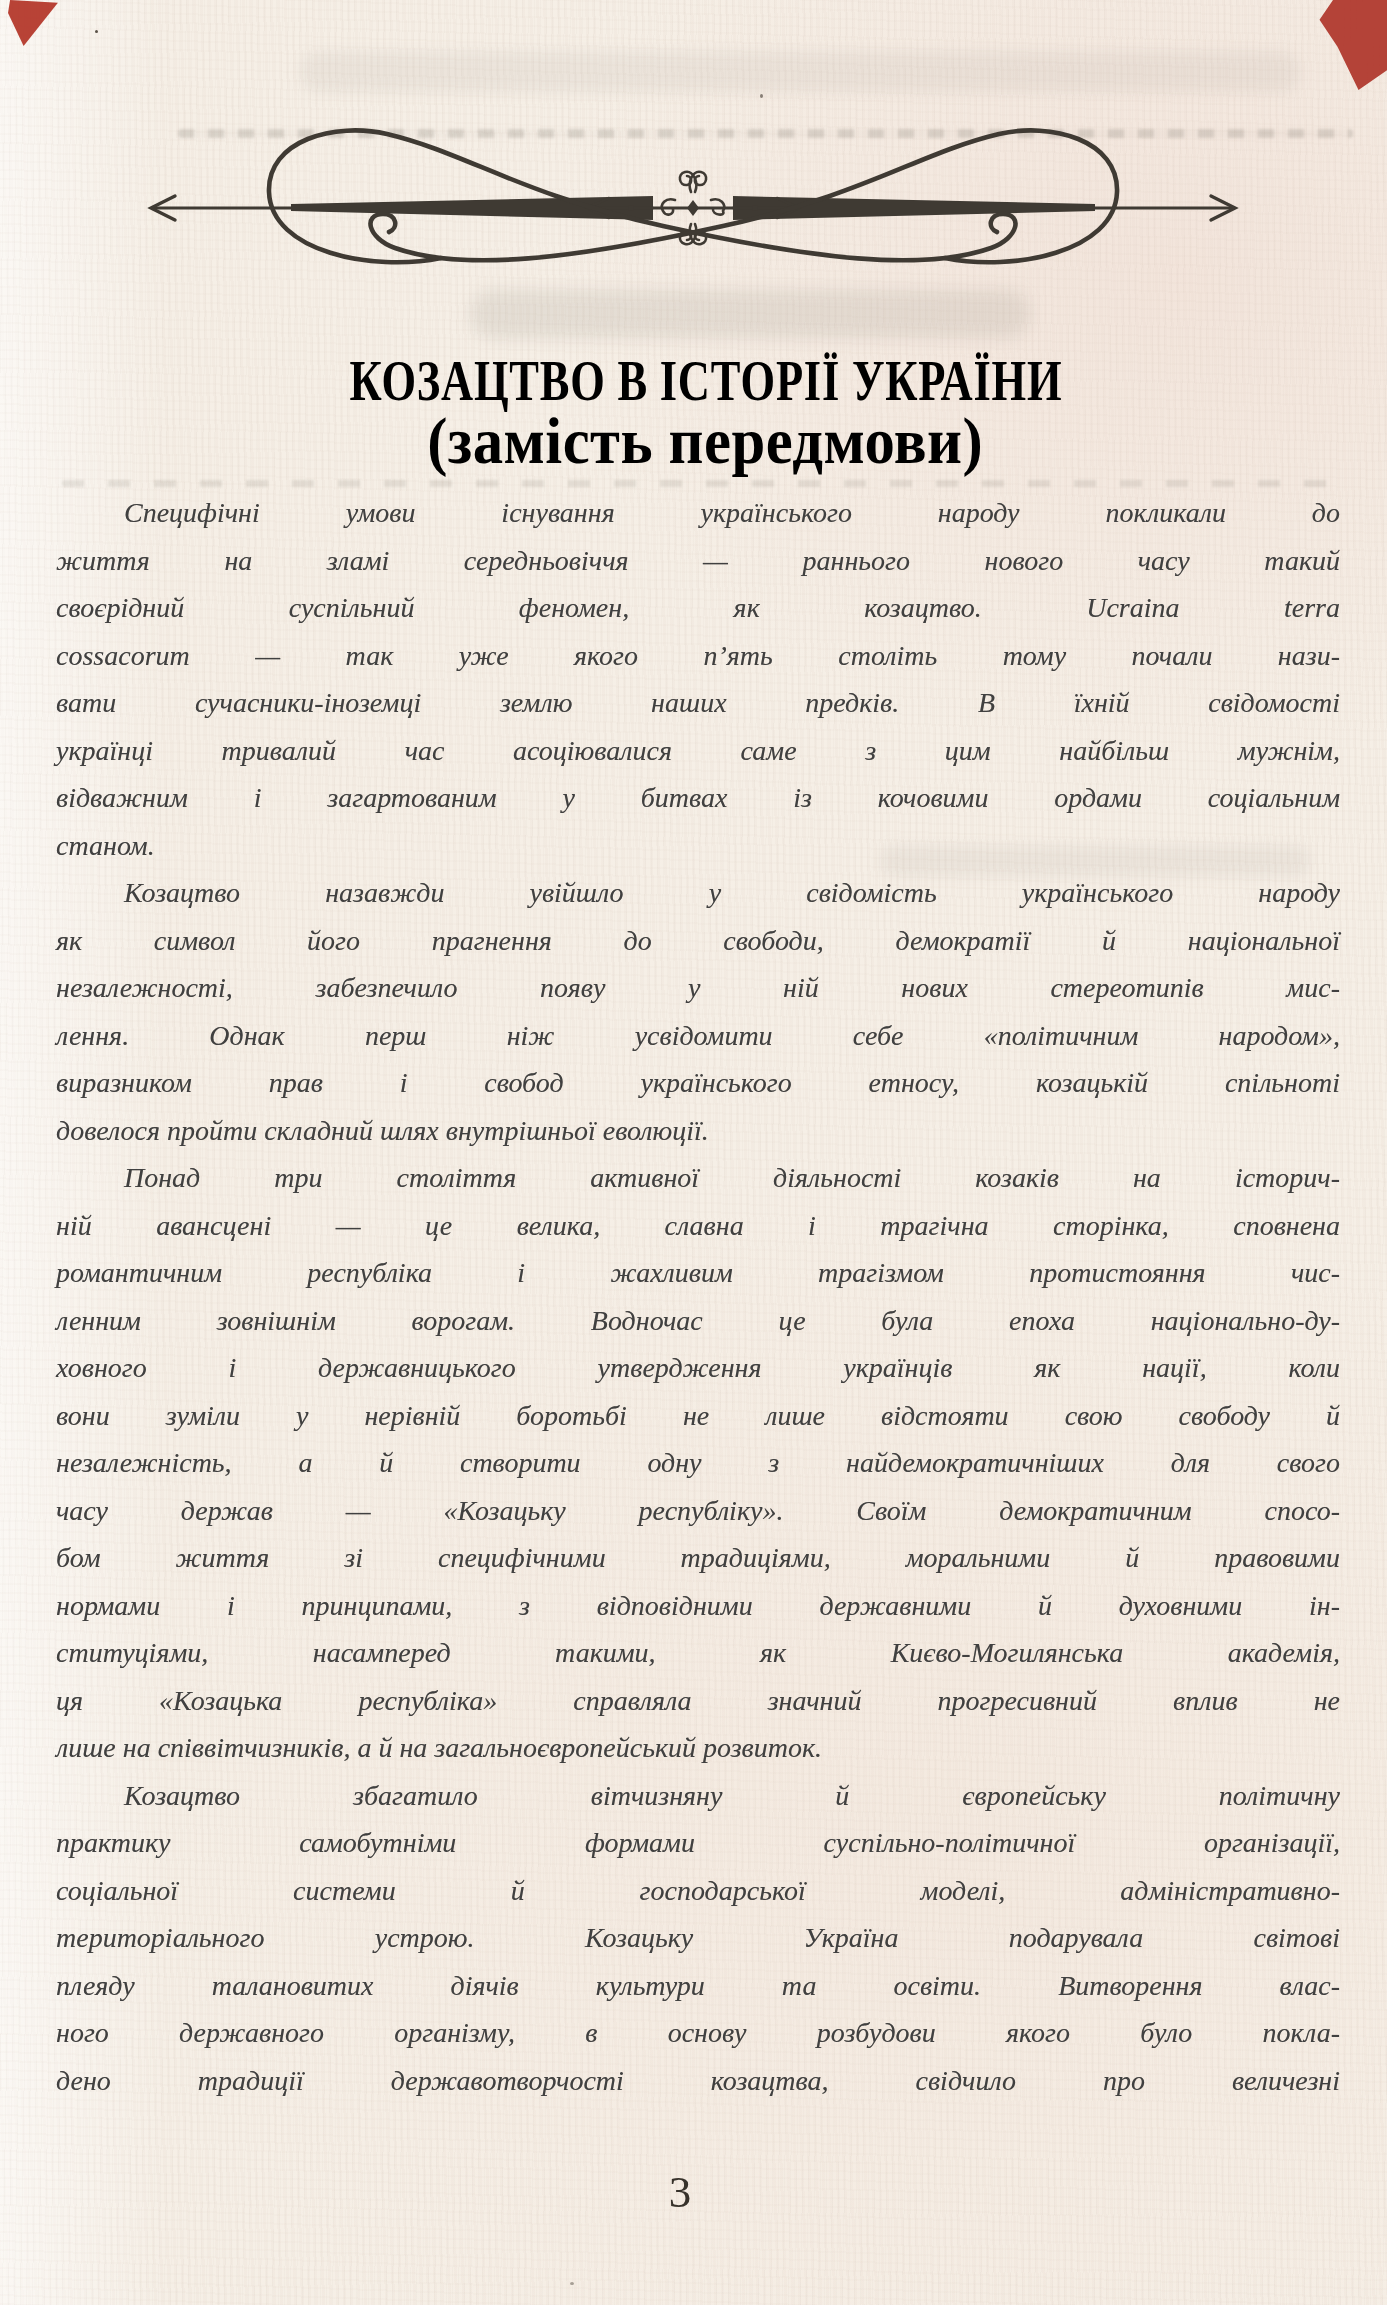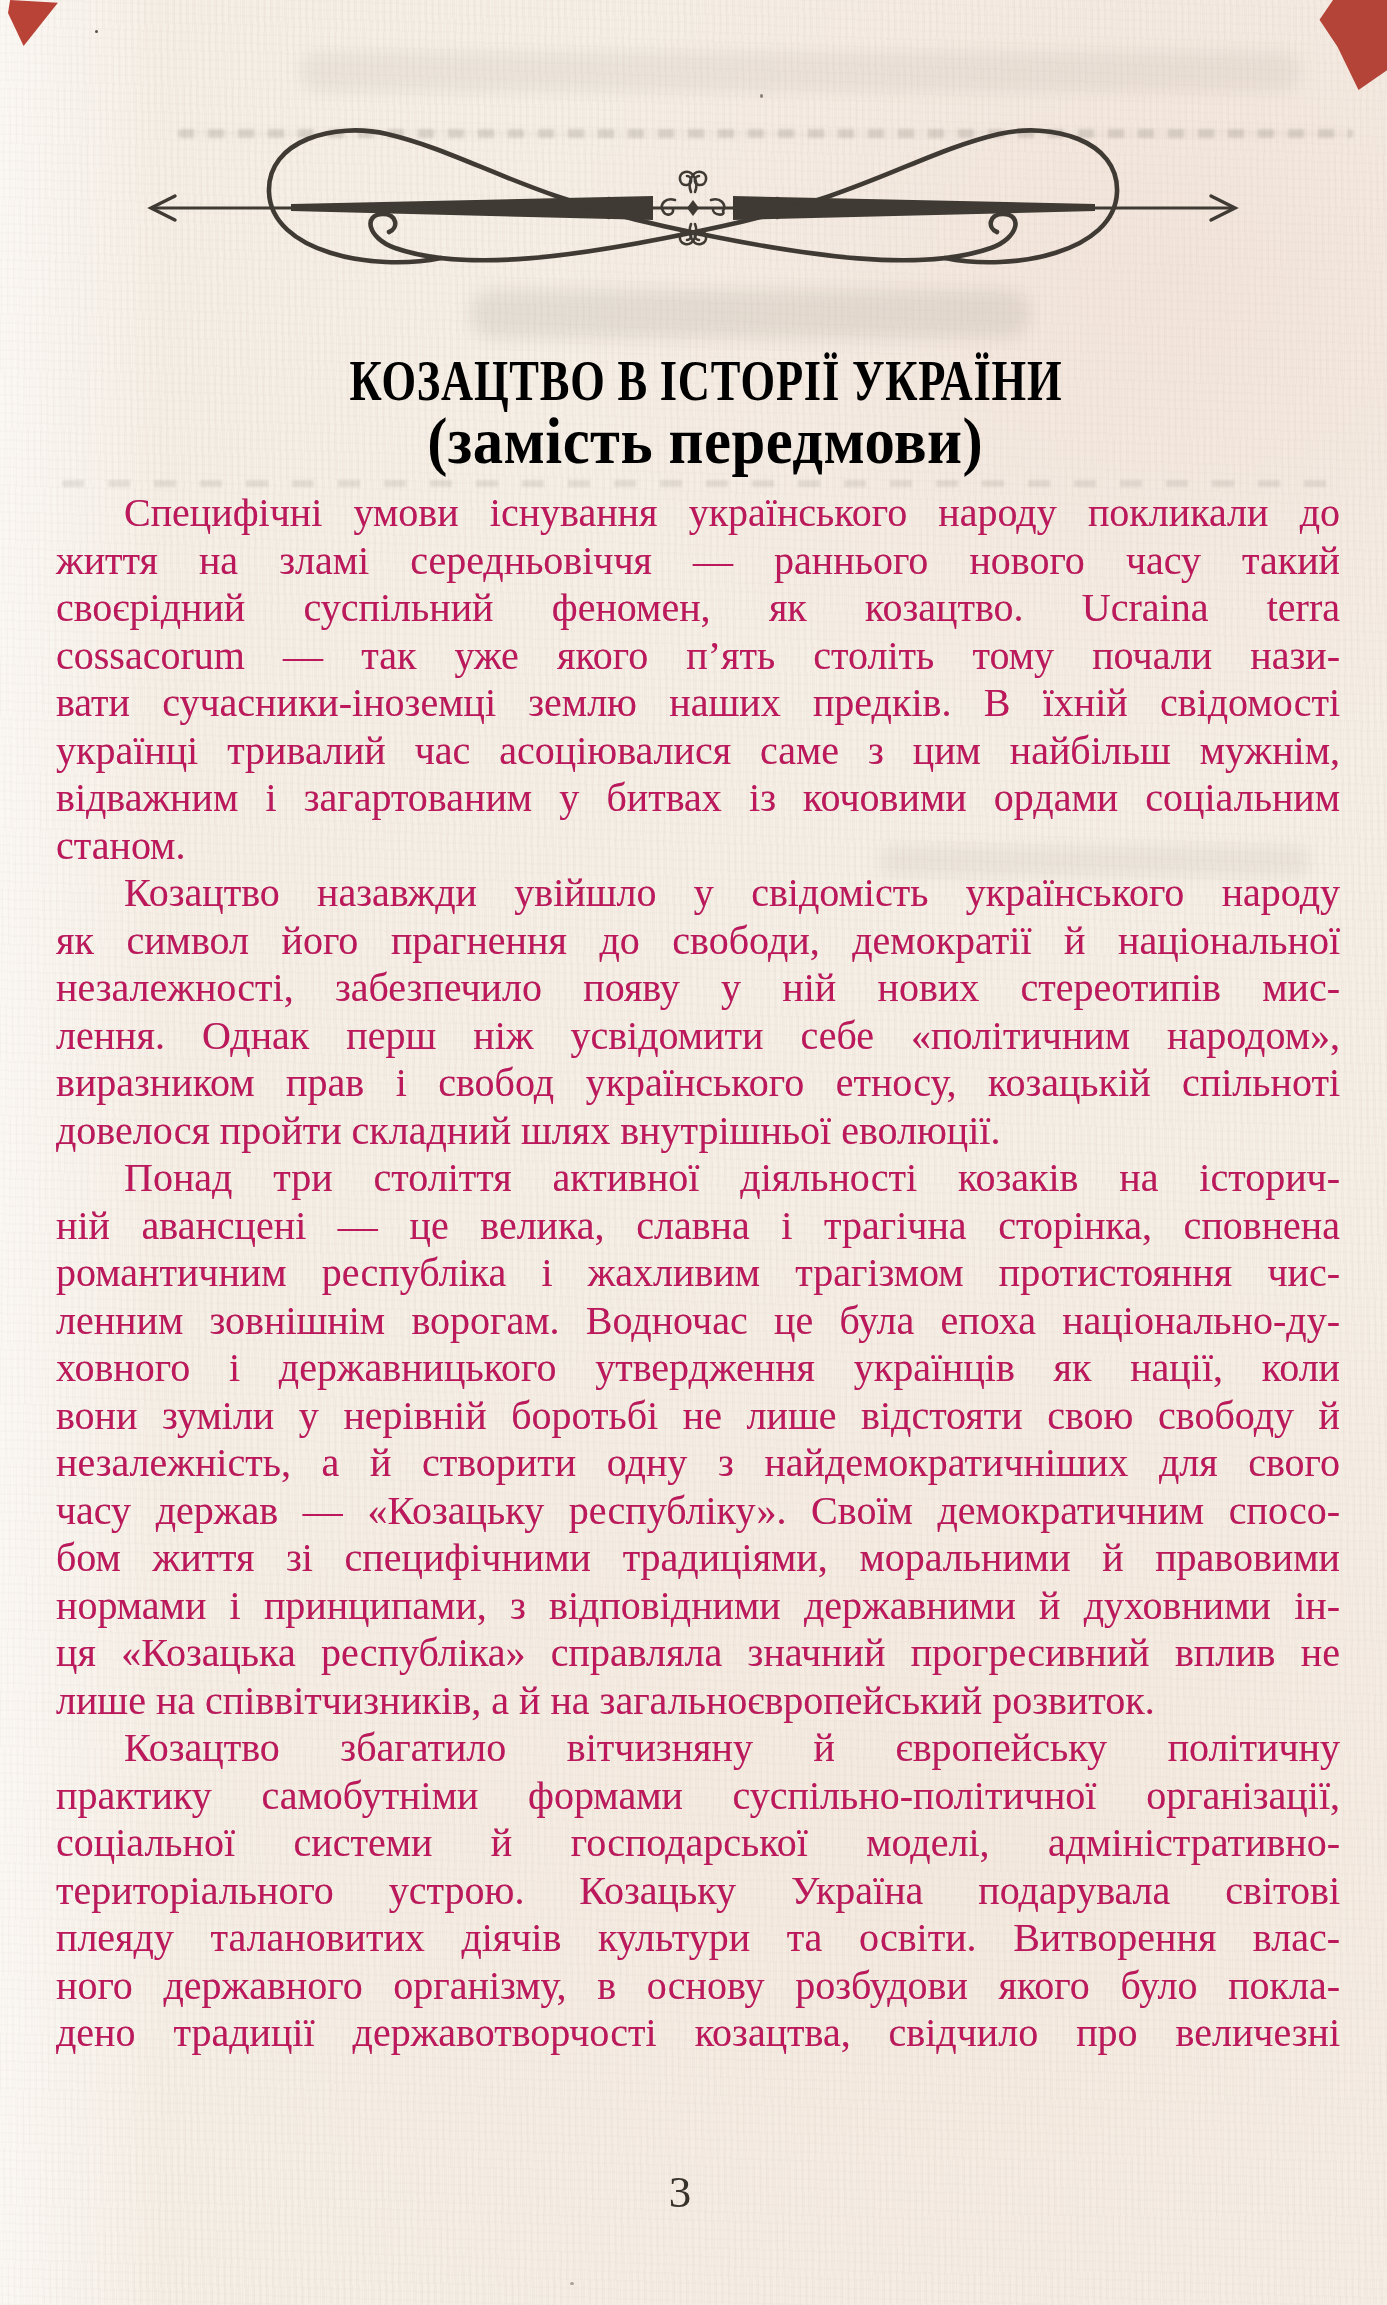--- a/index.html
+++ b/index.html
@@ -72,21 +72,21 @@
   
   .title-block{position:absolute;left:12px;top:350px;width:100%;text-align:center;color:#000000;}
   .title-line1{font-weight:700;font-size:57px;line-height:62px;white-space:nowrap;}
   .title-line1 span{display:inline-block;transform:scaleX(.78);transform-origin:50% 50%;letter-spacing:1px;}
   .title-line2{font-weight:700;font-size:66px;line-height:58px;white-space:nowrap;}
   .title-line2 span{display:inline-block;transform:scaleX(.92);transform-origin:50% 50%;letter-spacing:.5px;}
 
   
   .bodytext{
     position:absolute;left:56px;top:489px;width:1284px;
-    font-size:40px;color:#be185d;
+    font-style:italic;font-size:28px;color:#404040;
     text-shadow:0 0 .6px rgba(69,63,54,.35);
   }
   .line{
     height:47.5px;line-height:47.5px;
     text-align:justify;text-align-last:justify;
     white-space:normal;overflow:visible;
   }
   .line.indent{text-indent:68px;}
   .line.short{text-align-last:left;}
 
@@ -166,20 +166,21 @@
     <div class="line indent">Понад три століття активної діяльності козаків на історич-</div>
     <div class="line">ній авансцені — це велика, славна і трагічна сторінка, сповнена</div>
     <div class="line">романтичним республіка і жахливим трагізмом протистояння чис-</div>
     <div class="line">ленним зовнішнім ворогам. Водночас це була епоха національно-ду-</div>
     <div class="line">ховного і державницького утвердження українців як нації, коли</div>
     <div class="line">вони зуміли у нерівній боротьбі не лише відстояти свою свободу й</div>
     <div class="line">незалежність, а й створити одну з найдемократичніших для свого</div>
     <div class="line">часу держав — «Козацьку республіку». Своїм демократичним спосо-</div>
     <div class="line">бом життя зі специфічними традиціями, моральними й правовими</div>
     <div class="line">нормами і принципами, з відповідними державними й духовними ін-</div>
+    <div class="line">ституціями, насамперед такими, як Києво-Могилянська академія,</div>
     <div class="line">ця «Козацька республіка» справляла значний прогресивний вплив не</div>
     <div class="line short">лише на співвітчизників, а й на загальноєвропейський розвиток.</div>
     <div class="line indent">Козацтво збагатило вітчизняну й європейську політичну</div>
     <div class="line">практику самобутніми формами суспільно-політичної організації,</div>
     <div class="line">соціальної системи й господарської моделі, адміністративно-</div>
     <div class="line">територіального устрою. Козацьку Україна подарувала світові</div>
     <div class="line">плеяду талановитих діячів культури та освіти. Витворення влас-</div>
     <div class="line">ного державного організму, в основу розбудови якого було покла-</div>
     <div class="line">дено традиції державотворчості козацтва, свідчило про величезні</div>
   </div>

